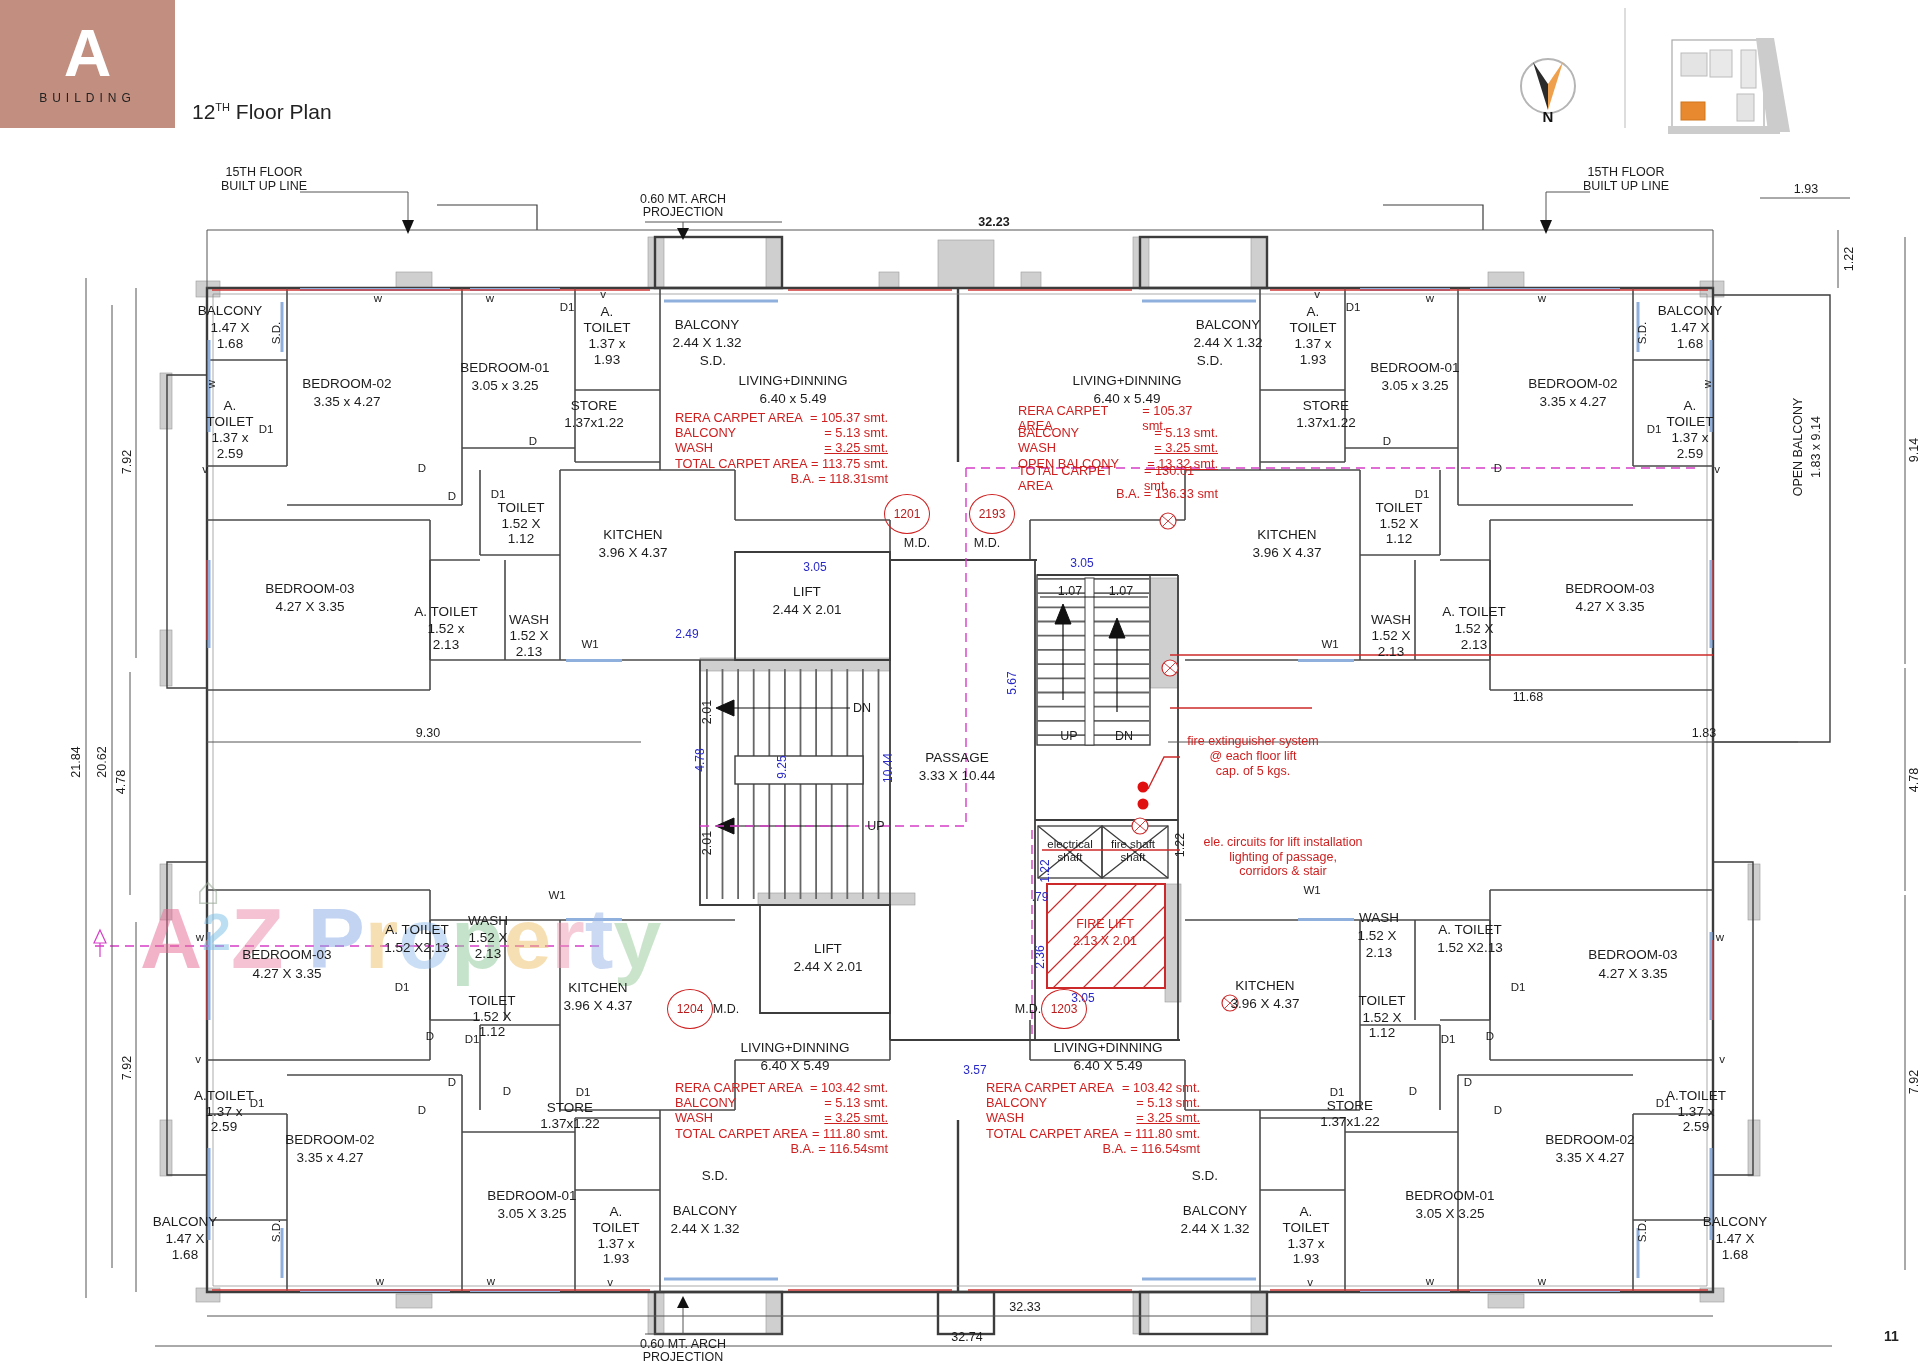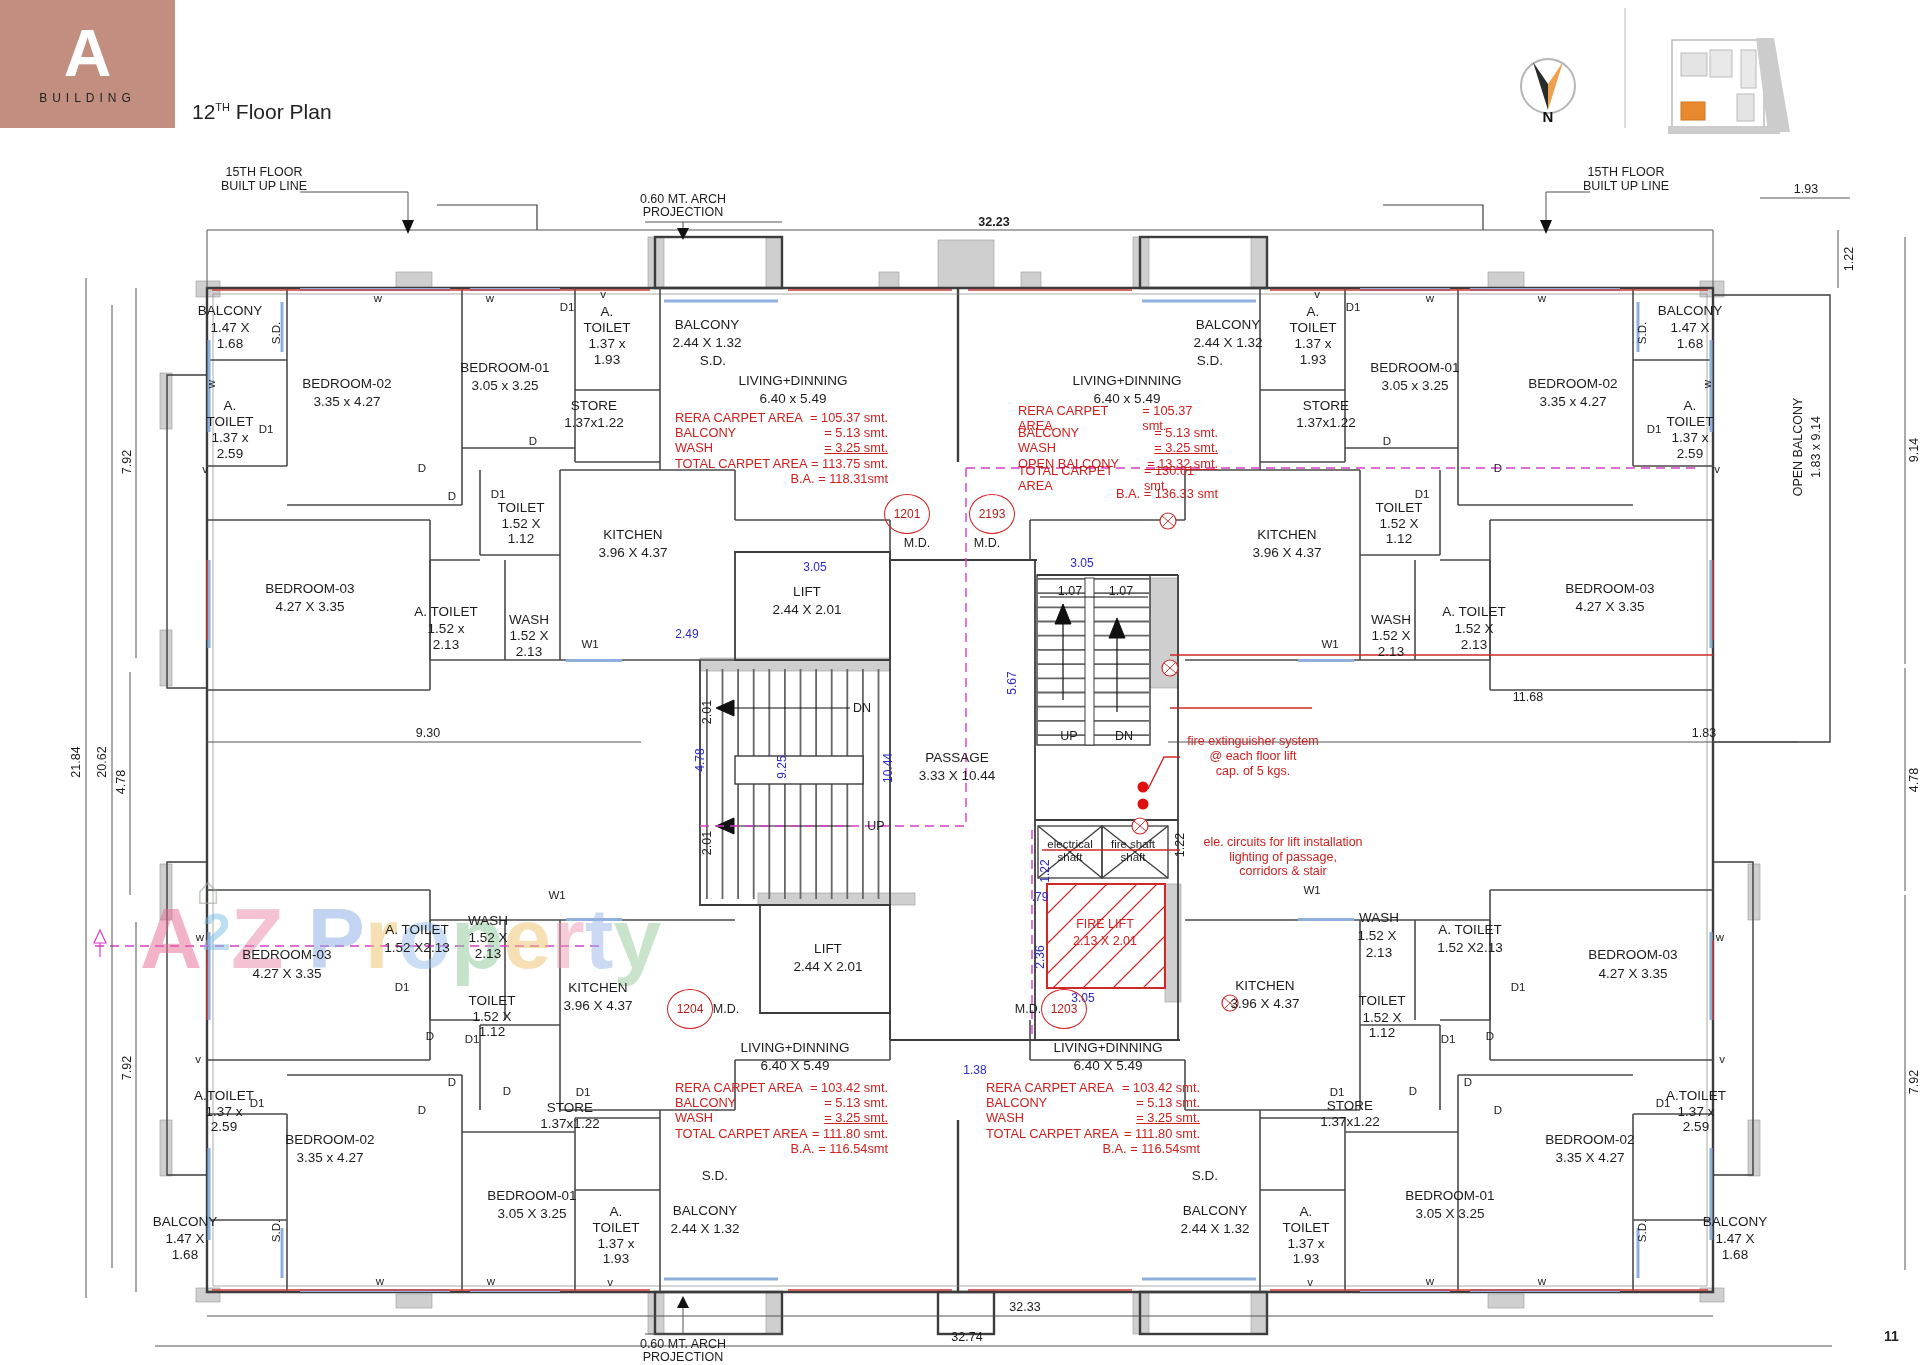--- a/index.html
+++ b/index.html
@@ -433,21 +433,21 @@
       <div class="lb c-t" style="left: 1070px; top: 858px;">shaft</div>
       <div class="lb c-t" style="left: 1133px; top: 845px;">fire shaft</div>
       <div class="lb c-t" style="left: 1133px; top: 858px;">shaft</div>
       <div class="lb c-dv" style="left: 1180px; top: 845px;">1.22</div>
       <div class="lb c-bv" style="left: 1045px; top: 871px;">1.22</div>
       <div class="lb c-b" style="left: 1040px; top: 897px;">.79</div>
       <div class="lb c-bv" style="left: 1040px; top: 957px;">2.36</div>
       <div class="lb c-rd" style="left: 1105px; top: 924px;">FIRE LIFT</div>
       <div class="lb c-rd" style="left: 1105px; top: 941px;">2.13 X 2.01</div>
       <div class="lb c-b" style="left: 1083px; top: 998px;">3.05</div>
-      <div class="lb c-b" style="left: 975px; top: 1070px;">1.38</div>
+      <div class="lb c-b" style="left: 975px; top: 1070px;">3.57</div>
       <div class="lb c-r" style="left: 828px; top: 949px;">LIFT</div>
       <div class="lb c-r" style="left: 828px; top: 967px;">2.44 X 2.01</div>
       <div class="lb c-rd" style="left: 1253px; top: 741px;">fire extinguisher system</div>
       <div class="lb c-rd" style="left: 1253px; top: 756px;">@ each floor lift</div>
       <div class="lb c-rd" style="left: 1253px; top: 771px;">cap. of 5 kgs.</div>
       <div class="lb c-rd" style="left: 1283px; top: 842px;">ele. circuits for lift installation</div>
       <div class="lb c-rd" style="left: 1283px; top: 857px;">lighting of passage,</div>
       <div class="lb c-rd" style="left: 1283px; top: 871px;">corridors &amp; stair</div>
       <div class="lb c-t" style="left: 200px; top: 938px;">w</div>
       <div class="lb c-r" style="left: 287px; top: 955px;">BEDROOM-03</div>

